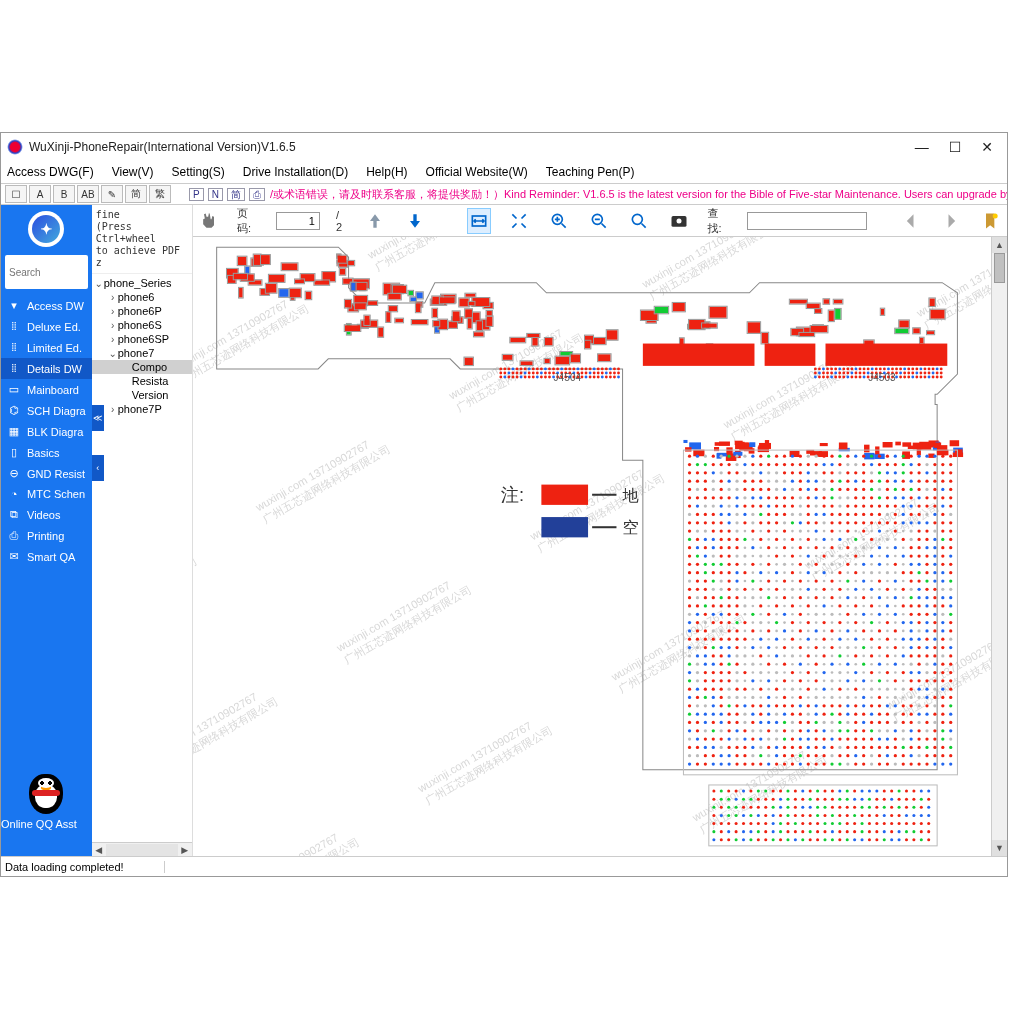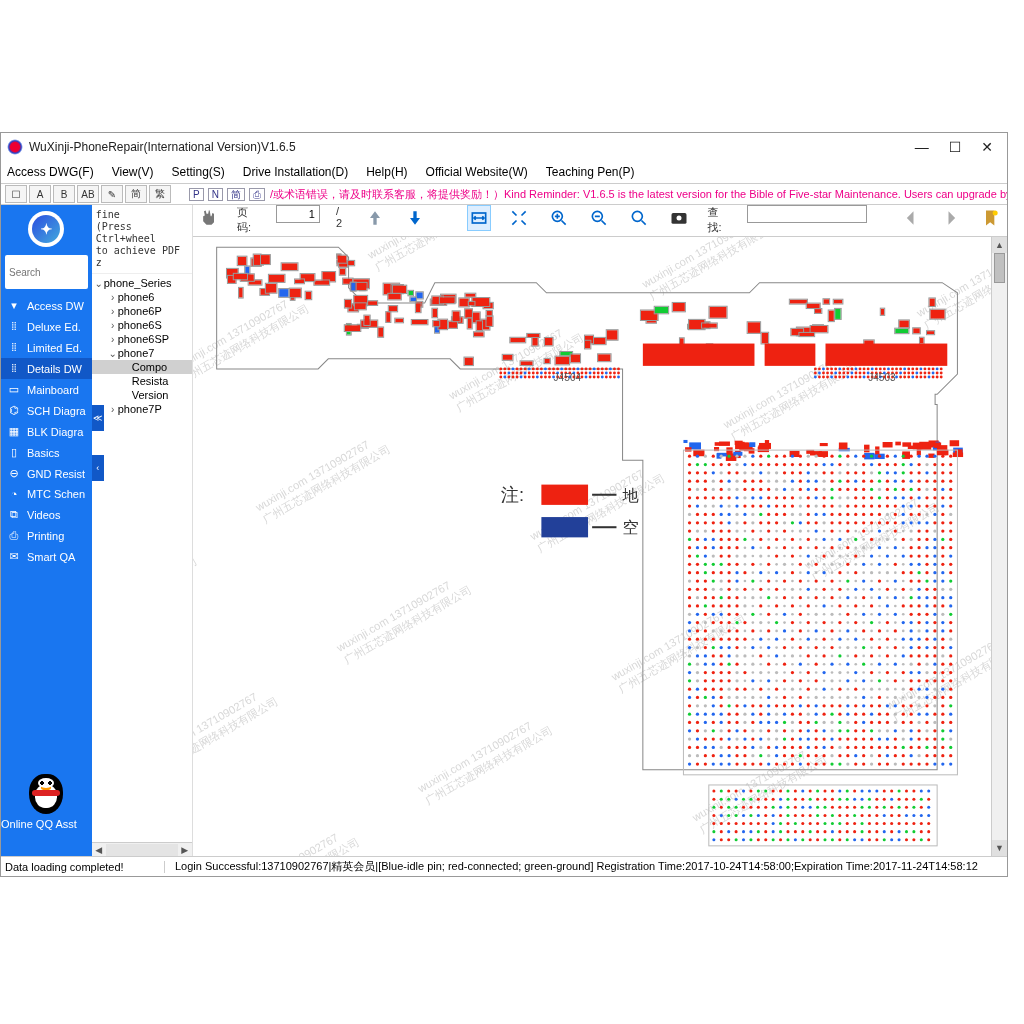--- a/index.html
+++ b/index.html
@@ -45,21 +45,21 @@
   .tree .nd .tw { width:10px; text-align:center; font-size:10px; color:#555;}
   .tree .lvl0 { padding-left: 2px; }
   .tree .lvl1 { padding-left: 16px; }
   .tree .lvl2 { padding-left: 30px; }
   .tree .nd.sel { background: #d0d0d0; }
   .tree-scroll { height: 14px; background:#f0f0f0; border-top:1px solid #ccc; display:flex; align-items:center;}
   .tree-scroll .ar { width:14px; text-align:center; font-size:9px; color:#555;}
   .tree-scroll .track { flex:1; background:#e4e4e4; height:12px;}
 
   .viewer { flex: 1; display: flex; flex-direction: column; }
-  .vtoolbar { height: 32px; border-bottom: 1px solid #ccc; display: flex; align-items: flex-start; gap: 16px; padding: 0 4px; font-size: 11px; color:#333;}
+  .vtoolbar { height: 32px; border-bottom: 1px solid #ccc; display: flex; align-items: center; gap: 16px; padding: 0 4px; font-size: 11px; color:#333;}
   .vbtn { width: 26px; height: 26px; display:flex; align-items:center; justify-content:center; border:1px solid transparent; }
   .vbtn svg { width: 20px; height:20px; }
   .page-in { width: 44px; height: 18px; border:1px solid #999; text-align:right; padding-right:4px; font-size:11px;}
   .vspacer { flex:1; }
   .search-in { width: 120px; height: 18px; border:1px solid #999; font-size:11px; padding:0 4px;}
   .canvas-wrap { flex:1; position:relative; background:#fff; overflow:hidden; }
   .vscroll { position:absolute; right:0; top:0; bottom:0; width:16px; background:#f0f0f0; border-left:1px solid #ccc;}
   .vscroll .ar { height:16px; display:flex; align-items:center; justify-content:center; font-size:9px; color:#555; background:#e0e0e0;}
   .vscroll .track { position:absolute; top:16px; bottom:16px; left:0; right:0;}
   .vscroll .thumb { position:absolute; left:2px; right:2px; top:0; height:30px; background:#c0c0c0; border:1px solid #999;}
@@ -2440,16 +2440,15 @@
             </div>
           <div class="ar" style="position:absolute;bottom:0;left:0;right:0;">▼</div>
         </div>
       </div>
     </div>
 
   </div>
 
   <div class="status">
     <div class="cell c1">Data loading completed!</div>
-    <div class="cell c2">Login Successful:13710902767|精英会员|[Blue-idle pin; red-connected; green-ground]  Registration Time:2017-10-24T14:58:00;Expiration Time:2017-11-24T14:58:12</div>
   </div>
 
 </div>
 
 </body></html>

